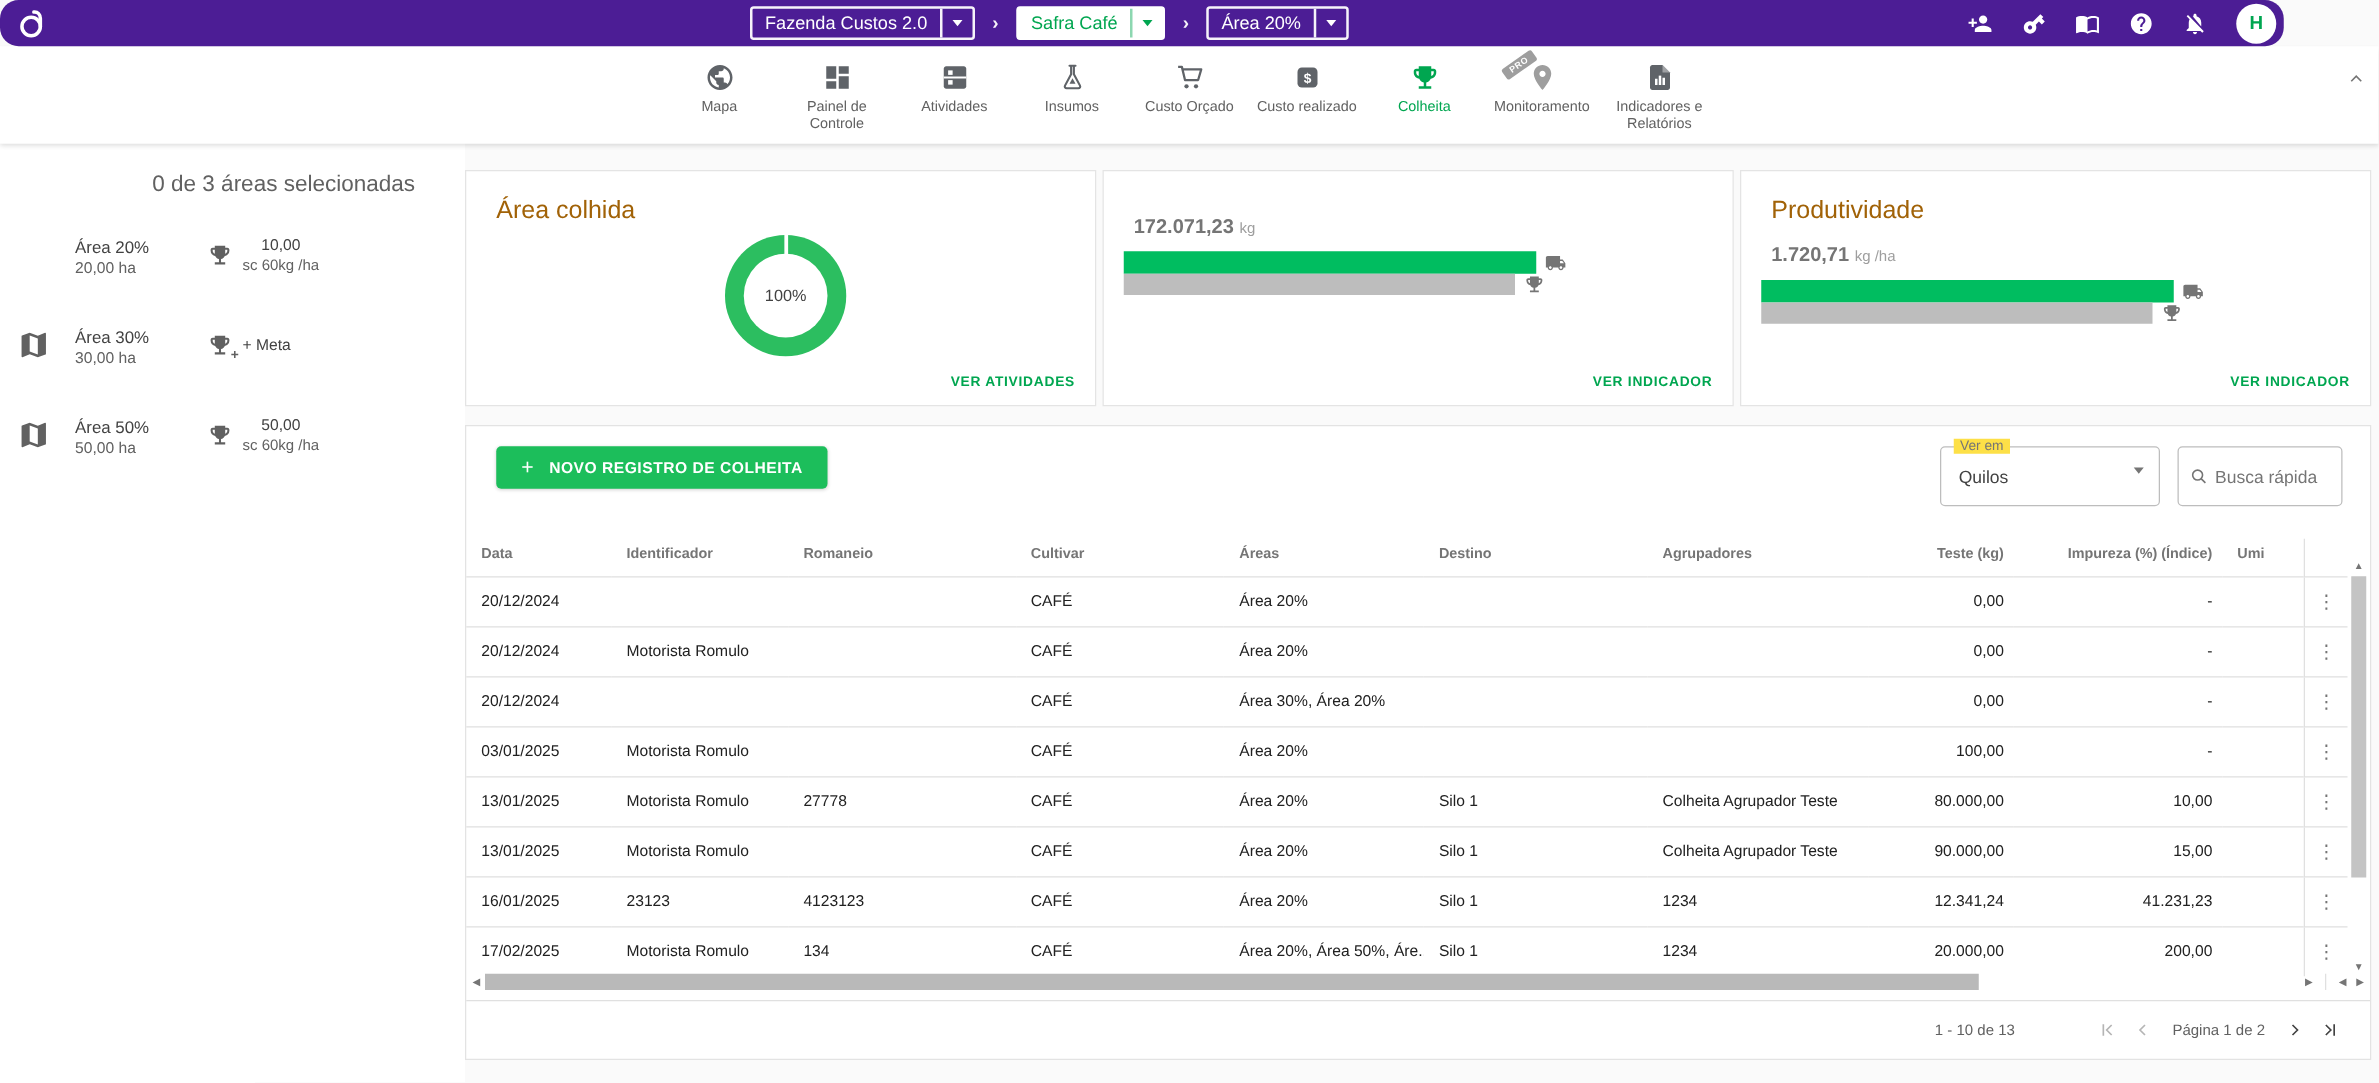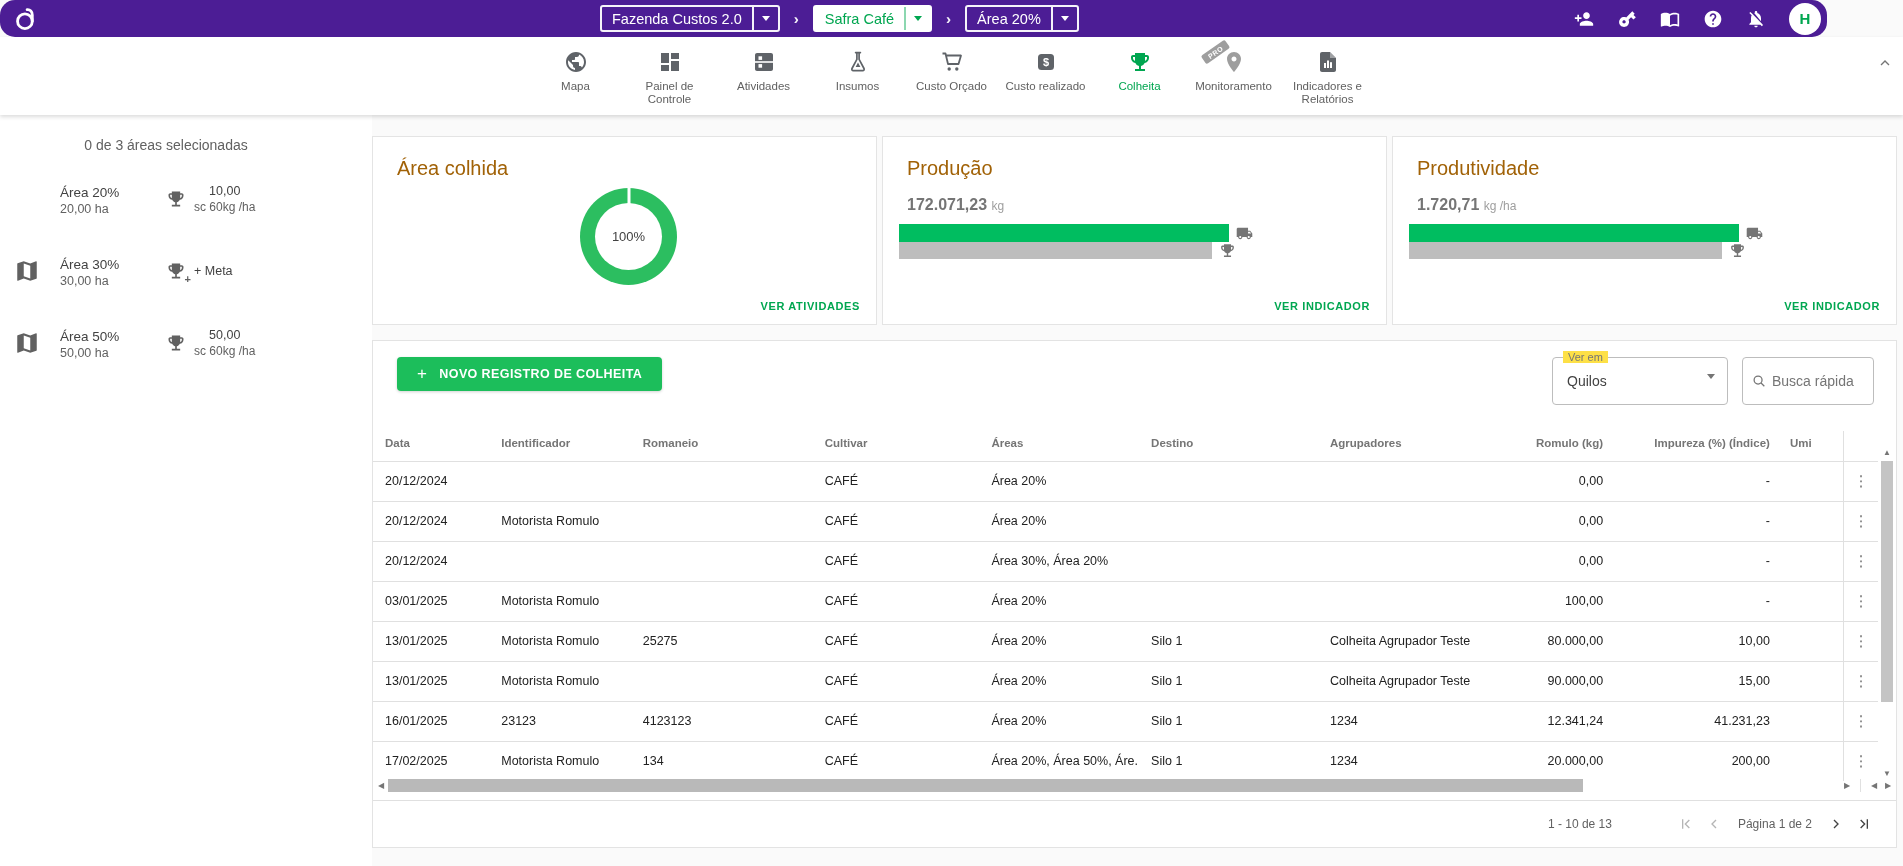--- a/index.html
+++ b/index.html
@@ -31,21 +31,21 @@
   .nav-item .nicon svg { width:24px; height:24px; }
   .nav-item .nlabel { margin-top:5px; font-size:11.5px; line-height:13px; text-align:center; color:#616161; }
   .nav-item.active { color:#00a650; }
   .nav-item.active .nlabel { color:#00a650; }
   .nav-item.pro { color:#9e9e9e; }
   .pro-ribbon { position:absolute; left:-20px; top:-2px; background:#9e9e9e; color:#fff; font-size:7px; font-weight:700; padding:1.5px 6px; border-radius:2px; transform:rotate(-35deg); letter-spacing:.5px; }
   .nav-collapse { position:absolute; right:10px; top:18px; width:16px; height:16px; color:#757575; cursor:pointer; }
 
   
   .sidebar { position:absolute; top:115px; left:0; width:372px; height:751px; background:#fff; }
-  .sidebar-header { padding:22px 40px 10px 0; text-align:center; font-size:14px; color:#616161; }
+  .sidebar-header { padding:22px 40px 10px 0; text-align:right; font-size:18px; color:#616161; }
   .area-row { height:72px; display:grid; grid-template-columns:46px 1fr 150px; align-items:center; padding:0 56px 0 14px; cursor:pointer; }
   .area-row .micon { width:26px; height:26px; color:#616161; }
   .area-row .micon svg { width:26px; height:26px; }
   .area-name { font-size:13.5px; color:#424242; line-height:19px; }
   .area-size { font-size:12.5px; color:#616161; }
   .goal { display:flex; align-items:center; gap:8px; justify-content:flex-start; color:#616161; }
   .goal .gicon { width:20px; height:20px; position:relative; flex:0 0 auto; }
   .goal .gicon svg { width:20px; height:20px; }
   .goal .gicon .plus { position:absolute; right:-5px; bottom:-4px; font-size:11px; font-weight:700; color:#616161; }
   .goal-text { font-size:12.5px; color:#424242; text-align:center; line-height:16px; }
@@ -352,21 +352,20 @@
       <div class="donut-wrap">
         <div class="donut">
           <span class="slit"></span>
           <span class="donut-label">100%</span>
         </div>
       </div>
       <a class="card-link">VER ATIVIDADES</a>
     </section>
 
     <section class="card">
-      <h2 class="card-title">Produção</h2>
       <div class="kpi-value"><span>172.071,23</span> <span class="kpi-unit">kg</span></div>
       <div class="bars">
         <div class="bar-line">
           <div class="bar-green"></div>
           <span class="bar-icon">
             <svg viewBox="0 0 24 24" fill="currentColor">
                 <path d="M20 8h-3V4H3c-1.1 0-2 .9-2 2v11h2c0 1.66 1.34 3 3 3s3-1.34 3-3h6c0 1.66 1.34 3 3 3s3-1.34 3-3h2v-5l-3-4zM6 18.5c-.83 0-1.5-.67-1.5-1.5s.67-1.5 1.5-1.5 1.5.67 1.5 1.5-.67 1.5-1.5 1.5zm13.5-9l1.96 2.5H17V9.5h2.5zm-1.5 9c-.83 0-1.5-.67-1.5-1.5s.67-1.5 1.5-1.5 1.5.67 1.5 1.5-.67 1.5-1.5 1.5z"></path>
               </svg>
           </span>
         </div>
@@ -445,21 +444,21 @@
       </colgroup>
       <thead>
         <tr>
           <th>Data</th>
           <th>Identificador</th>
           <th>Romaneio</th>
           <th>Cultivar</th>
           <th>Áreas</th>
           <th>Destino</th>
           <th>Agrupadores</th>
-          <th class="num">Romulo (kg)</th>
+          <th class="num">Teste (kg)</th>
           <th class="num">Impureza (%) (Índice)</th>
           <th>Umi</th>
           <th class="act"></th>
         </tr>
       </thead>
       <tbody>
       <tr class="data-row">
         <td class="cell">20/12/2024</td>
         <td class="cell"></td>
         <td class="cell"></td>
@@ -511,21 +510,21 @@
         <td class="cell"></td>
         <td class="cell num">100,00</td>
         <td class="cell num">-</td>
         <td class="cell"></td>
         <td class="act"><button class="kebab">⋮</button></td>
       </tr>
 
       <tr class="data-row">
         <td class="cell">13/01/2025</td>
         <td class="cell">Motorista Romulo</td>
-        <td class="cell">25275</td>
+        <td class="cell">27778</td>
         <td class="cell">CAFÉ</td>
         <td class="cell">Área 20%</td>
         <td class="cell">Silo 1</td>
         <td class="cell">Colheita Agrupador Teste</td>
         <td class="cell num">80.000,00</td>
         <td class="cell num">10,00</td>
         <td class="cell"></td>
         <td class="act"><button class="kebab">⋮</button></td>
       </tr>
 

